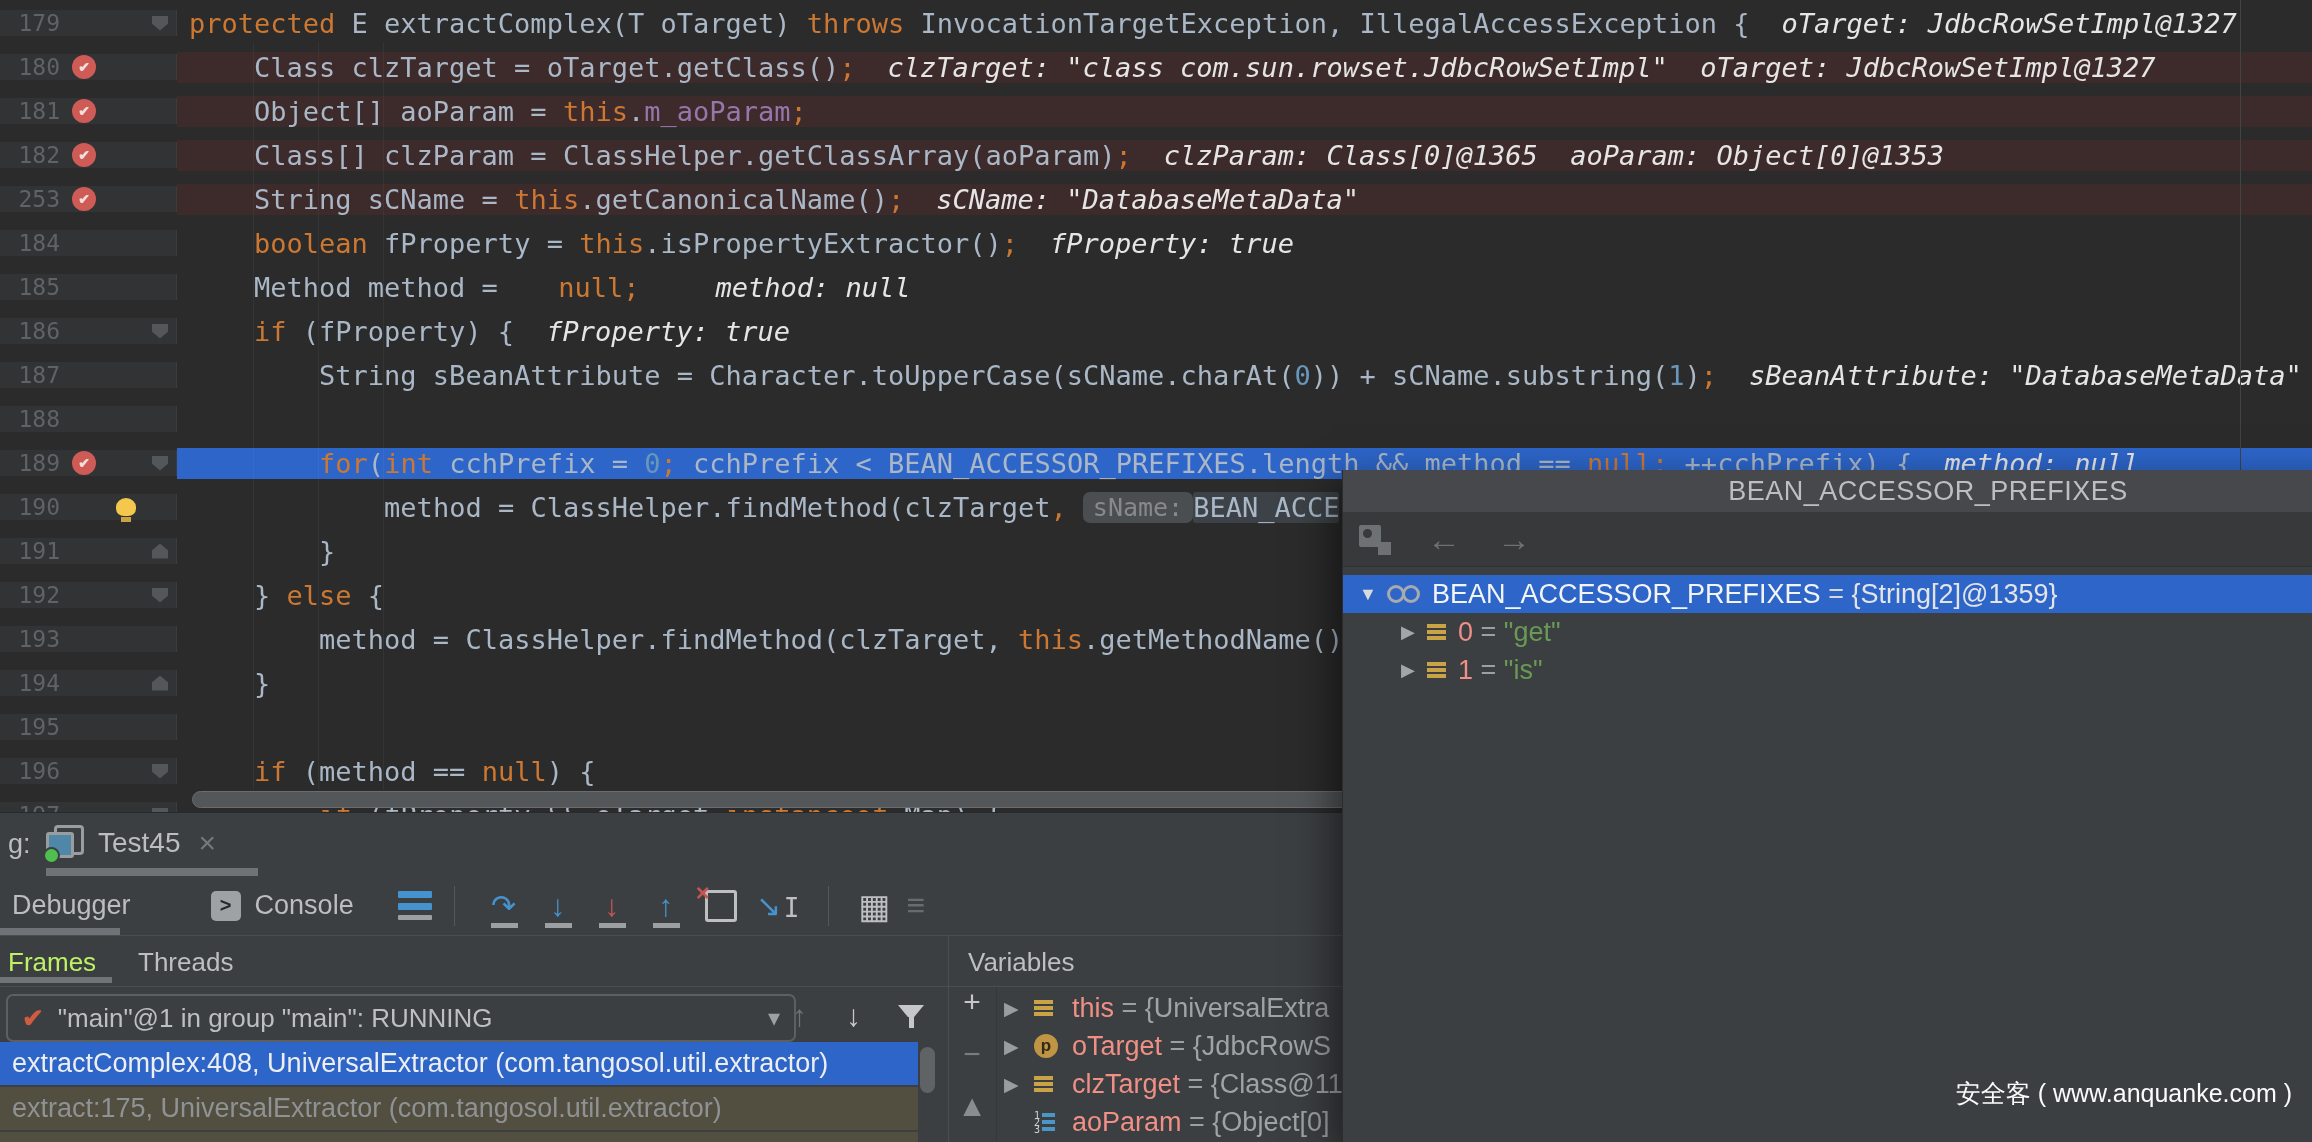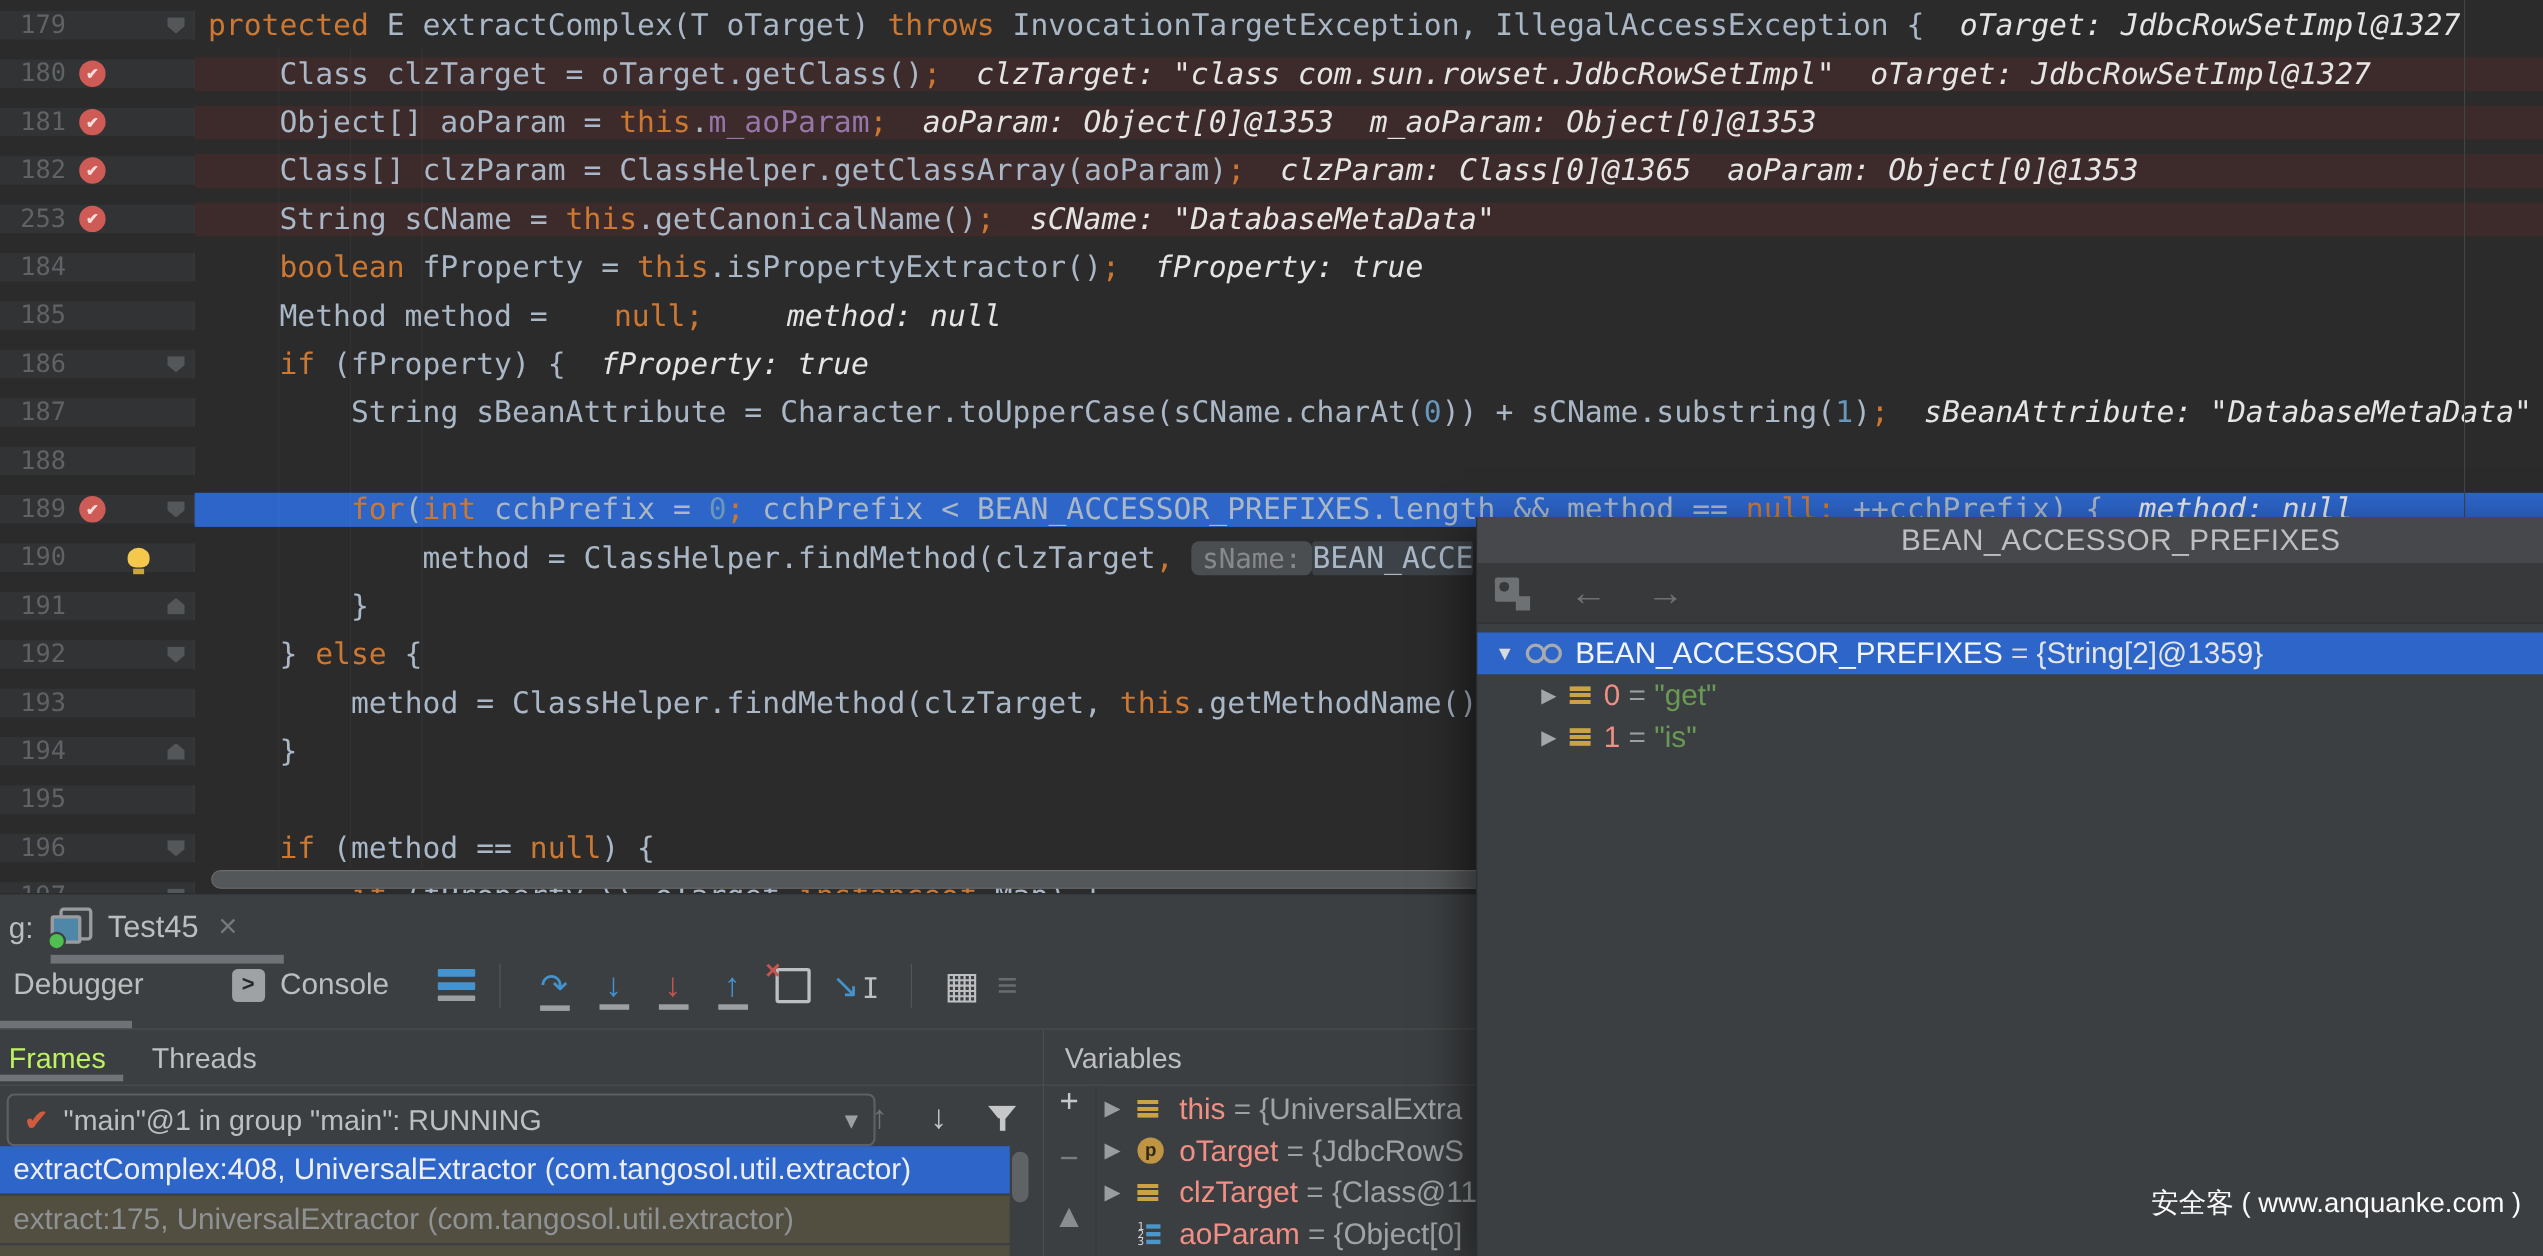--- a/index.html
+++ b/index.html
@@ -44,21 +44,21 @@
   #session-tab{position:absolute;left:46px;top:6px;height:48px;display:flex;align-items:center;gap:14px}
   .sess-ico{position:relative;width:38px;height:36px}
   .sess-back{position:absolute;right:0;top:0;width:24px;height:24px;border:3px solid #9a9da0;border-radius:4px}
   .sess-front{position:absolute;left:0;bottom:3px;width:22px;height:20px;border:3px solid #9a9da0;
               border-radius:3px;background:#4f87a8}
   .sess-dot{position:absolute;left:-3px;bottom:-3px;width:13px;height:13px;border-radius:50%;
             background:#4fbf4f;border:2px solid #3c3f41}
   #session-label{font-size:28px;color:#bbbdbf}
   #session-close{font-size:30px;color:#75797c;margin-left:4px}
   #session-underline{position:absolute;left:46px;top:55px;width:212px;height:8px;background:#6f7377}
-  #toolbar{position:absolute;left:0;top:53px;width:100%;height:59px;display:flex;align-items:center}
+  #toolbar{position:absolute;left:0;top:63px;width:100%;height:59px;display:flex;align-items:center}
   #debugger-tab{margin-left:12px;font-size:27px;color:#bbbdbf}
   #debugger-underline{position:absolute;left:0;top:115px;width:120px;height:7px;background:#6f7377}
   #console-tab{margin-left:80px;display:flex;gap:14px;align-items:center;font-size:27px;color:#bbbdbf}
   .console-ico{width:30px;height:30px;background:#9fa2a4;border-radius:5px;color:#26292a;
                font-size:20px;font-weight:bold;display:flex;align-items:center;justify-content:center}
   .viewbars{margin-left:44px;display:flex;flex-direction:column;gap:5px}
   .viewbars i{display:block;width:34px;height:7px;background:#4593ce;border-radius:1px}
   .viewbars i.gray{background:#9da0a2;height:5px}
   .vsep{width:1px;height:40px;background:#55585a;margin:0 22px}
   .ico{font-size:30px;color:#bdbfc1;position:relative;min-width:40px;text-align:center;margin:0 7px}
@@ -180,21 +180,21 @@
       </div>
       <div class="ed-line">
         <div class="gutter">
           <span class="lnum">181</span>
           <span class="slot bp-slot">
             <span class="bp">✔</span>
           </span>
           <span class="slot mid-slot"></span>
           <span class="slot fold-slot"></span>
         </div>
-        <div class="code bp-line" style="padding-left: 77.04px;"><span class="t-d">Object[] aoParam = </span><span class="t-k">this</span><span class="t-d">.</span><span class="t-f">m_aoParam</span><span class="t-k">;</span><span class="hint">aoParam: Object[0]@1353  m_aoParam: Object[0]@1353</span></div>
+        <div class="code bp-line" style="padding-left: 77.04px;"><span class="t-d">Object[] aoParam = </span><span class="t-k">this</span><span class="t-d">.</span><span class="t-f">m_aoParam</span><span class="t-k">;</span></div>
       </div>
       <div class="ed-line">
         <div class="gutter">
           <span class="lnum">182</span>
           <span class="slot bp-slot">
             <span class="bp">✔</span>
           </span>
           <span class="slot mid-slot"></span>
           <span class="slot fold-slot"></span>
         </div>

